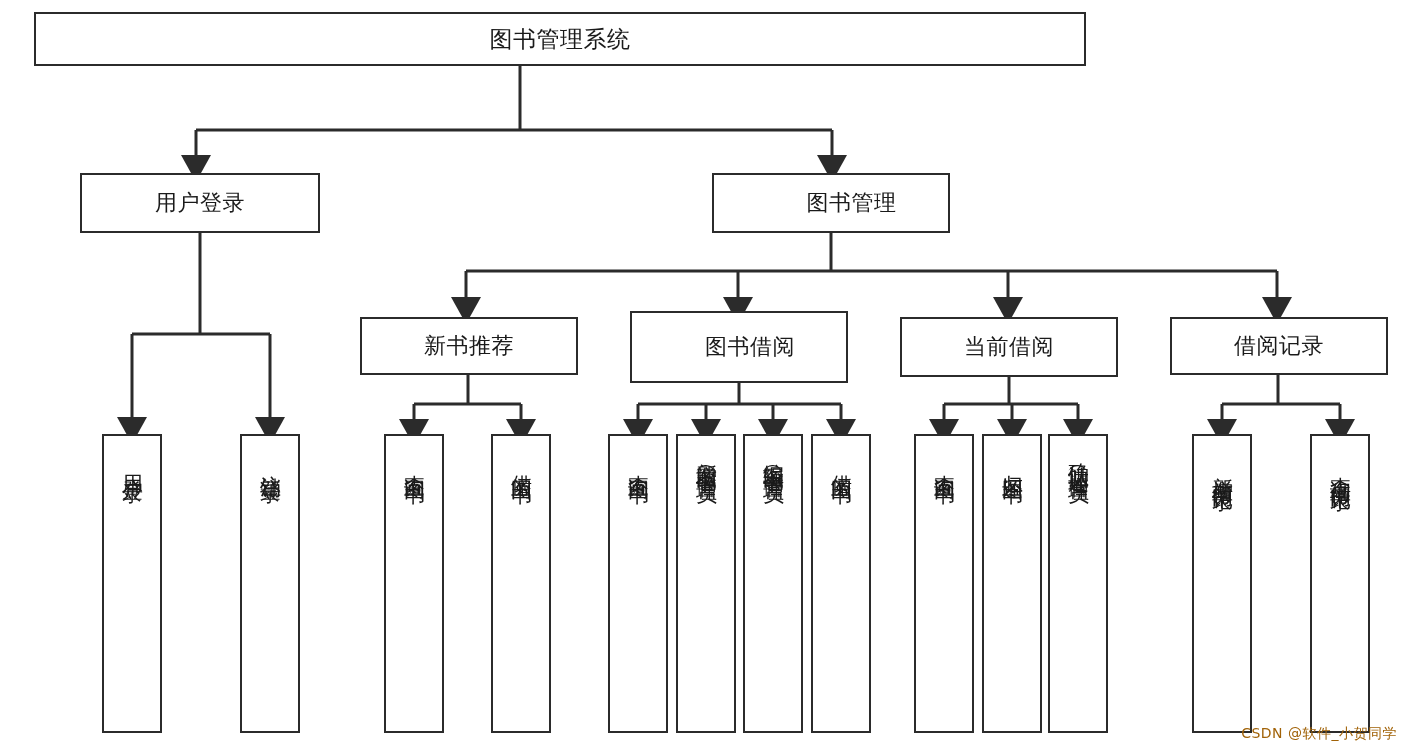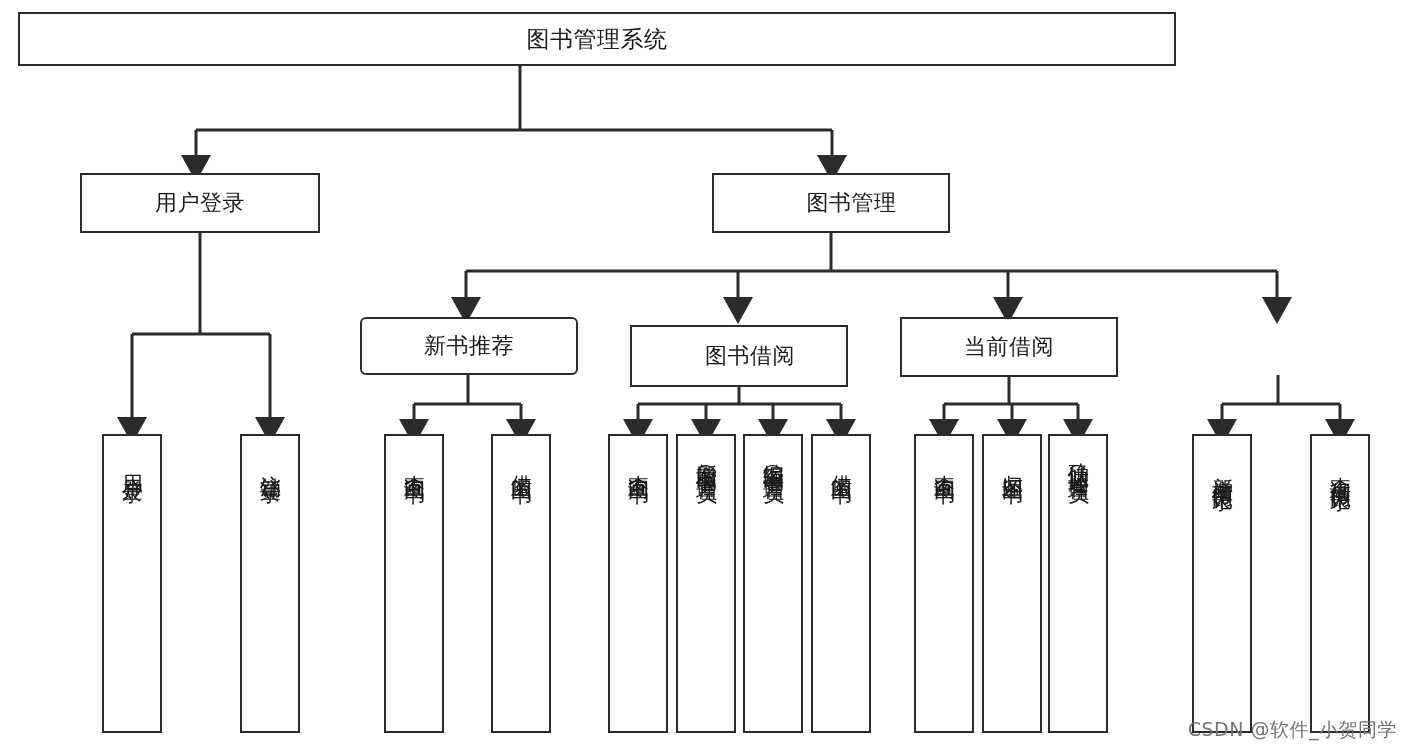--- a/index.html
+++ b/index.html
@@ -53,22 +53,22 @@
   .node.root .label { font-size: 23px; }
   .node.vertical {
     align-items: flex-start;
     justify-content: center;
     padding-top: 22px;
   }
   .watermark {
     position: absolute;
     right: 8px;
     bottom: 4px;
-    font-size: 19px;
-    color: #737373;
+    font-size: 14px;
+    color: #a16207;
     letter-spacing: 0.5px;
     white-space: nowrap;
   }
 </style>
 </head>
 <body>
 
 <div id="canvas">
 
   <svg class="wires" viewBox="0 0 1405 747" xmlns="http://www.w3.org/2000/svg">
@@ -114,39 +114,42 @@
       <path d="M1012,404 L1012,422" marker-end="url(#arrow)"></path>
       <path d="M1078,404 L1078,422" marker-end="url(#arrow)"></path>
 
       <path d="M1278,375 L1278,404"></path>
       <path d="M1222,404 L1340,404"></path>
       <path d="M1222,404 L1222,422" marker-end="url(#arrow)"></path>
       <path d="M1340,404 L1340,422" marker-end="url(#arrow)"></path>
     </g>
   </svg>
 
-  <div class="node root" style="left:18px; top:12px; width:1158px; height:54px;">
+  <div class="node root" style="left:34px; top:12px; width:1052px; height:54px;">
     <span class="label">图书管理系统</span>
   </div>
 
   <div class="node" style="left:80px; top:173px; width:240px; height:60px;">
     <span class="label">用户登录</span>
   </div>
   <div class="node" style="left:712px; top:173px; width:238px; height:60px;padding-left:41px;">
     <span class="label">图书管理</span>
   </div>
 
-  <div class="node" style="left:360px; top:317px; width:218px; height:58px;border-radius:6px;">
+  <div class="node" style="left:360px; top:317px; width:218px; height:58px;">
     <span class="label">新书推荐</span>
   </div>
-  <div class="node" style="left:630px; top:325px; width:218px; height:62px;padding-left:22px;">
+  <div class="node" style="left:630px; top:311px; width:218px; height:72px;padding-left:22px;">
     <span class="label">图书借阅</span>
   </div>
   <div class="node" style="left:900px; top:317px; width:218px; height:60px;">
     <span class="label">当前借阅</span>
+  </div>
+  <div class="node" style="left:1170px; top:317px; width:218px; height:58px;">
+    <span class="label">借阅记录</span>
   </div>
 
   <div class="node vertical" style="left:102px; top:434px; width:60px; height:299px;">
     <span class="label">用户登录</span>
   </div>
   <div class="node vertical" style="left:240px; top:434px; width:60px; height:299px;">
     <span class="label">注销登录</span>
   </div>
 
   <div class="node vertical" style="left:384px; top:434px; width:60px; height:299px;">

